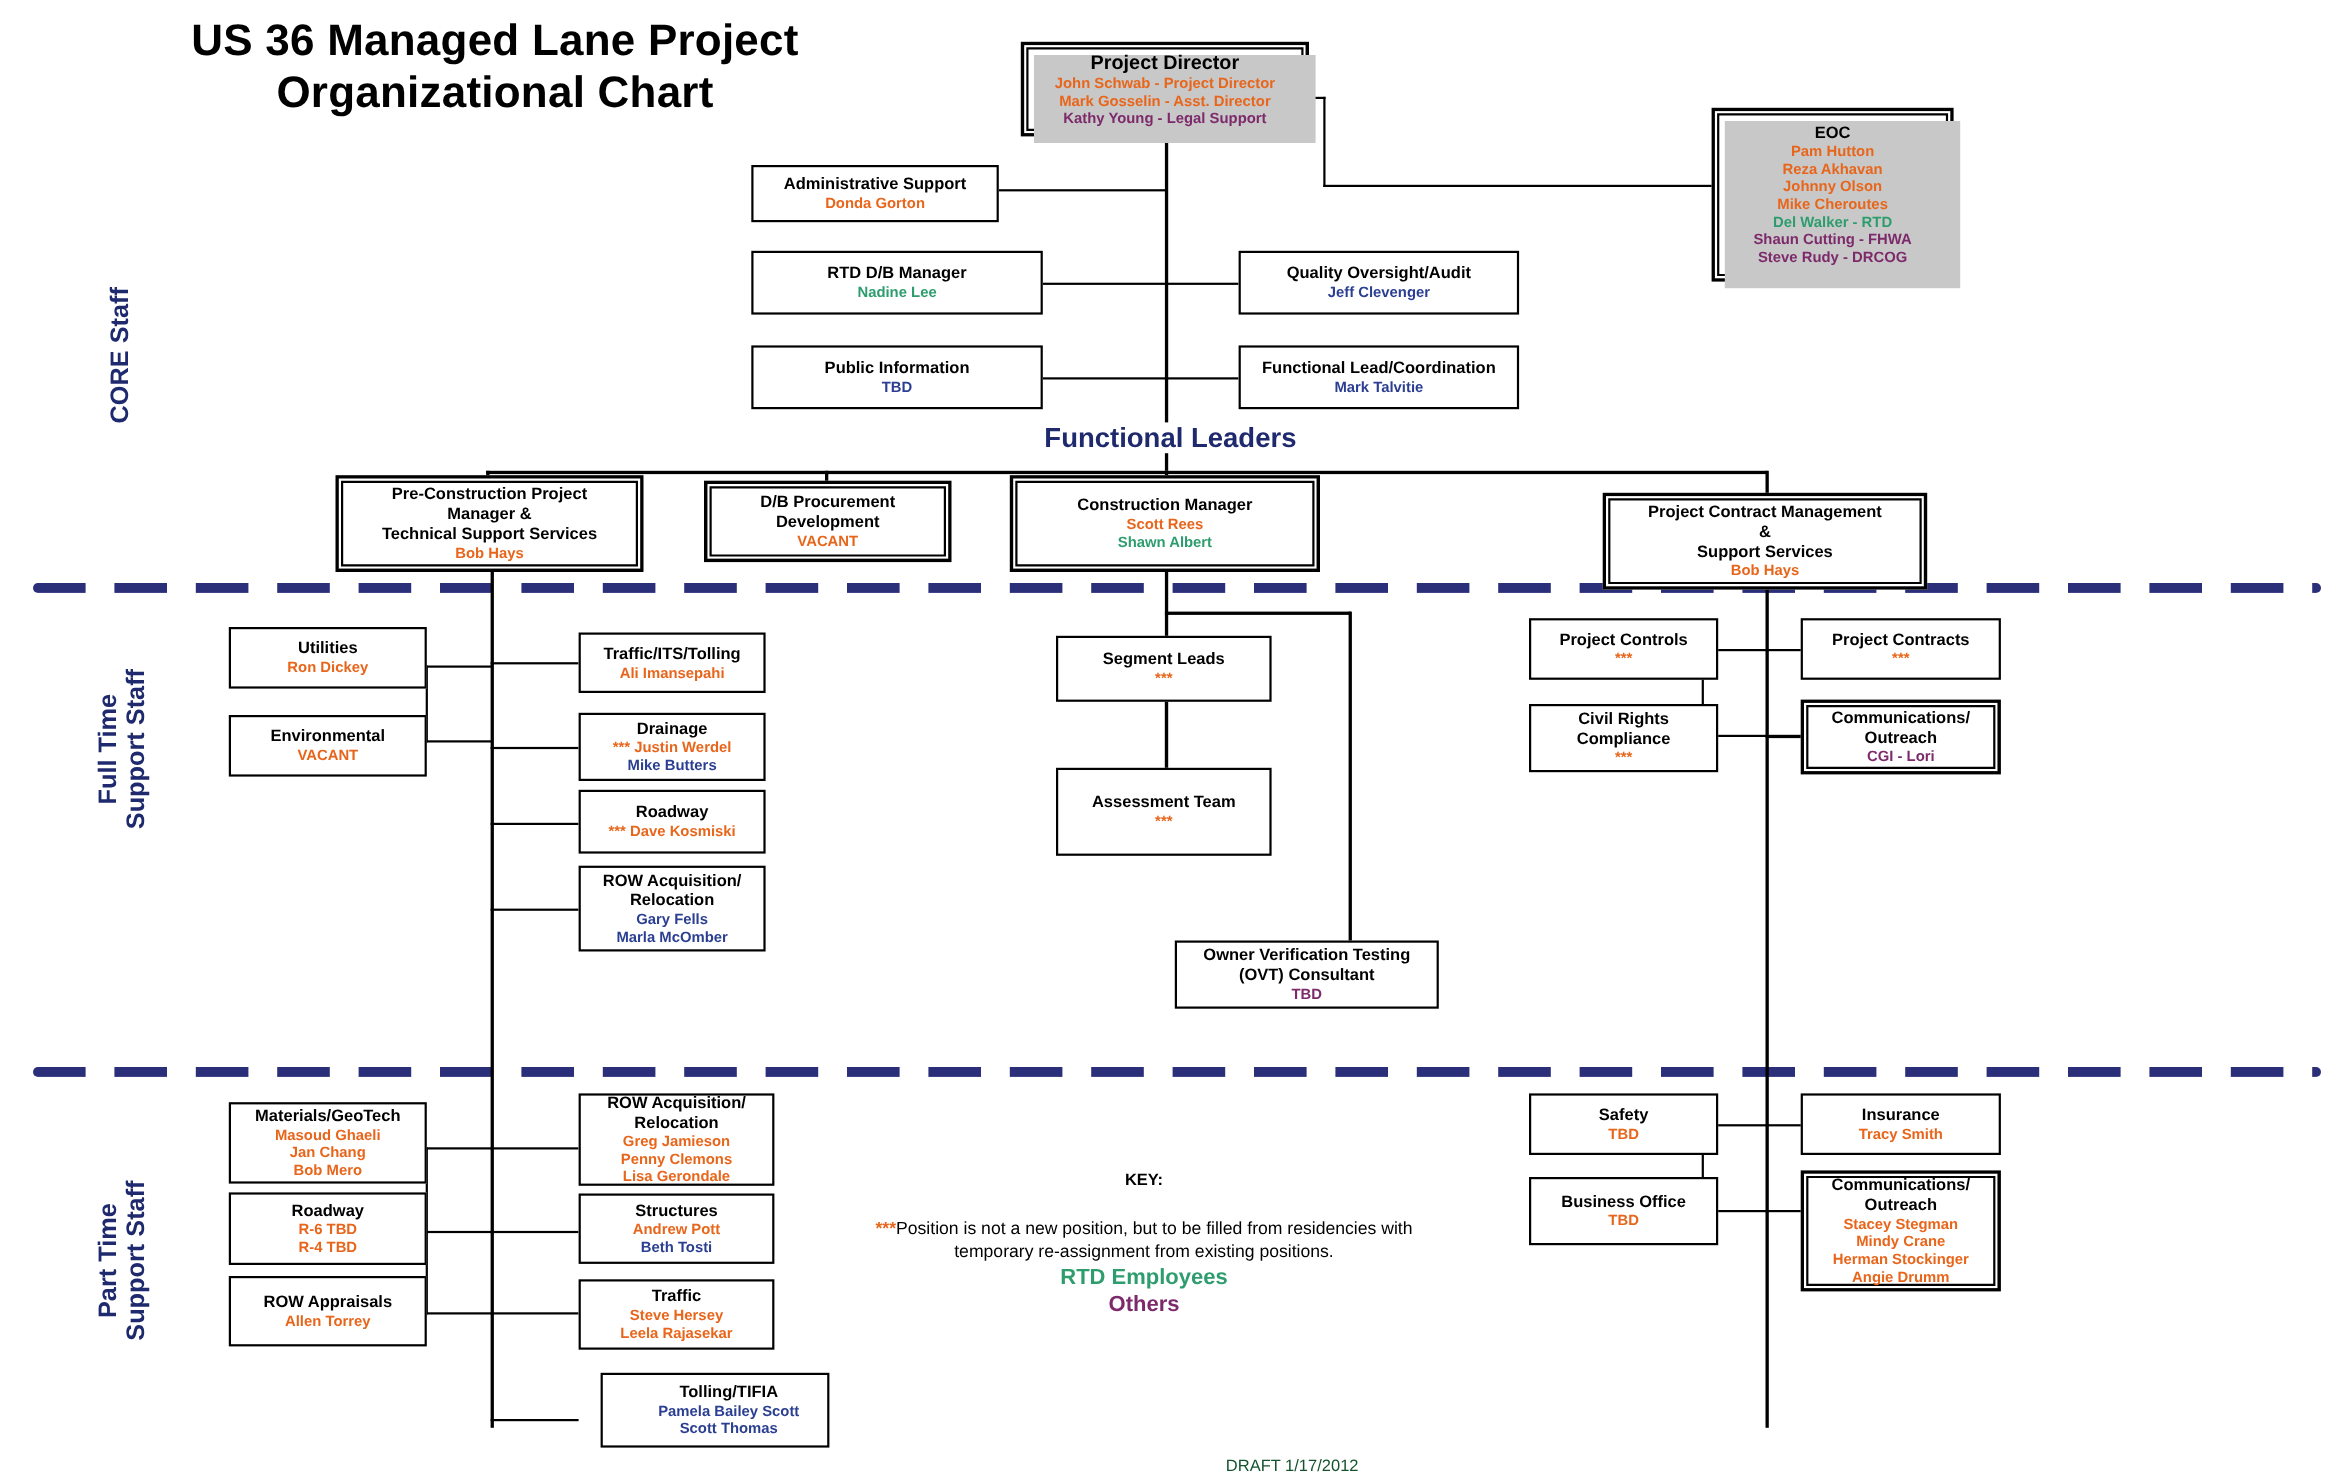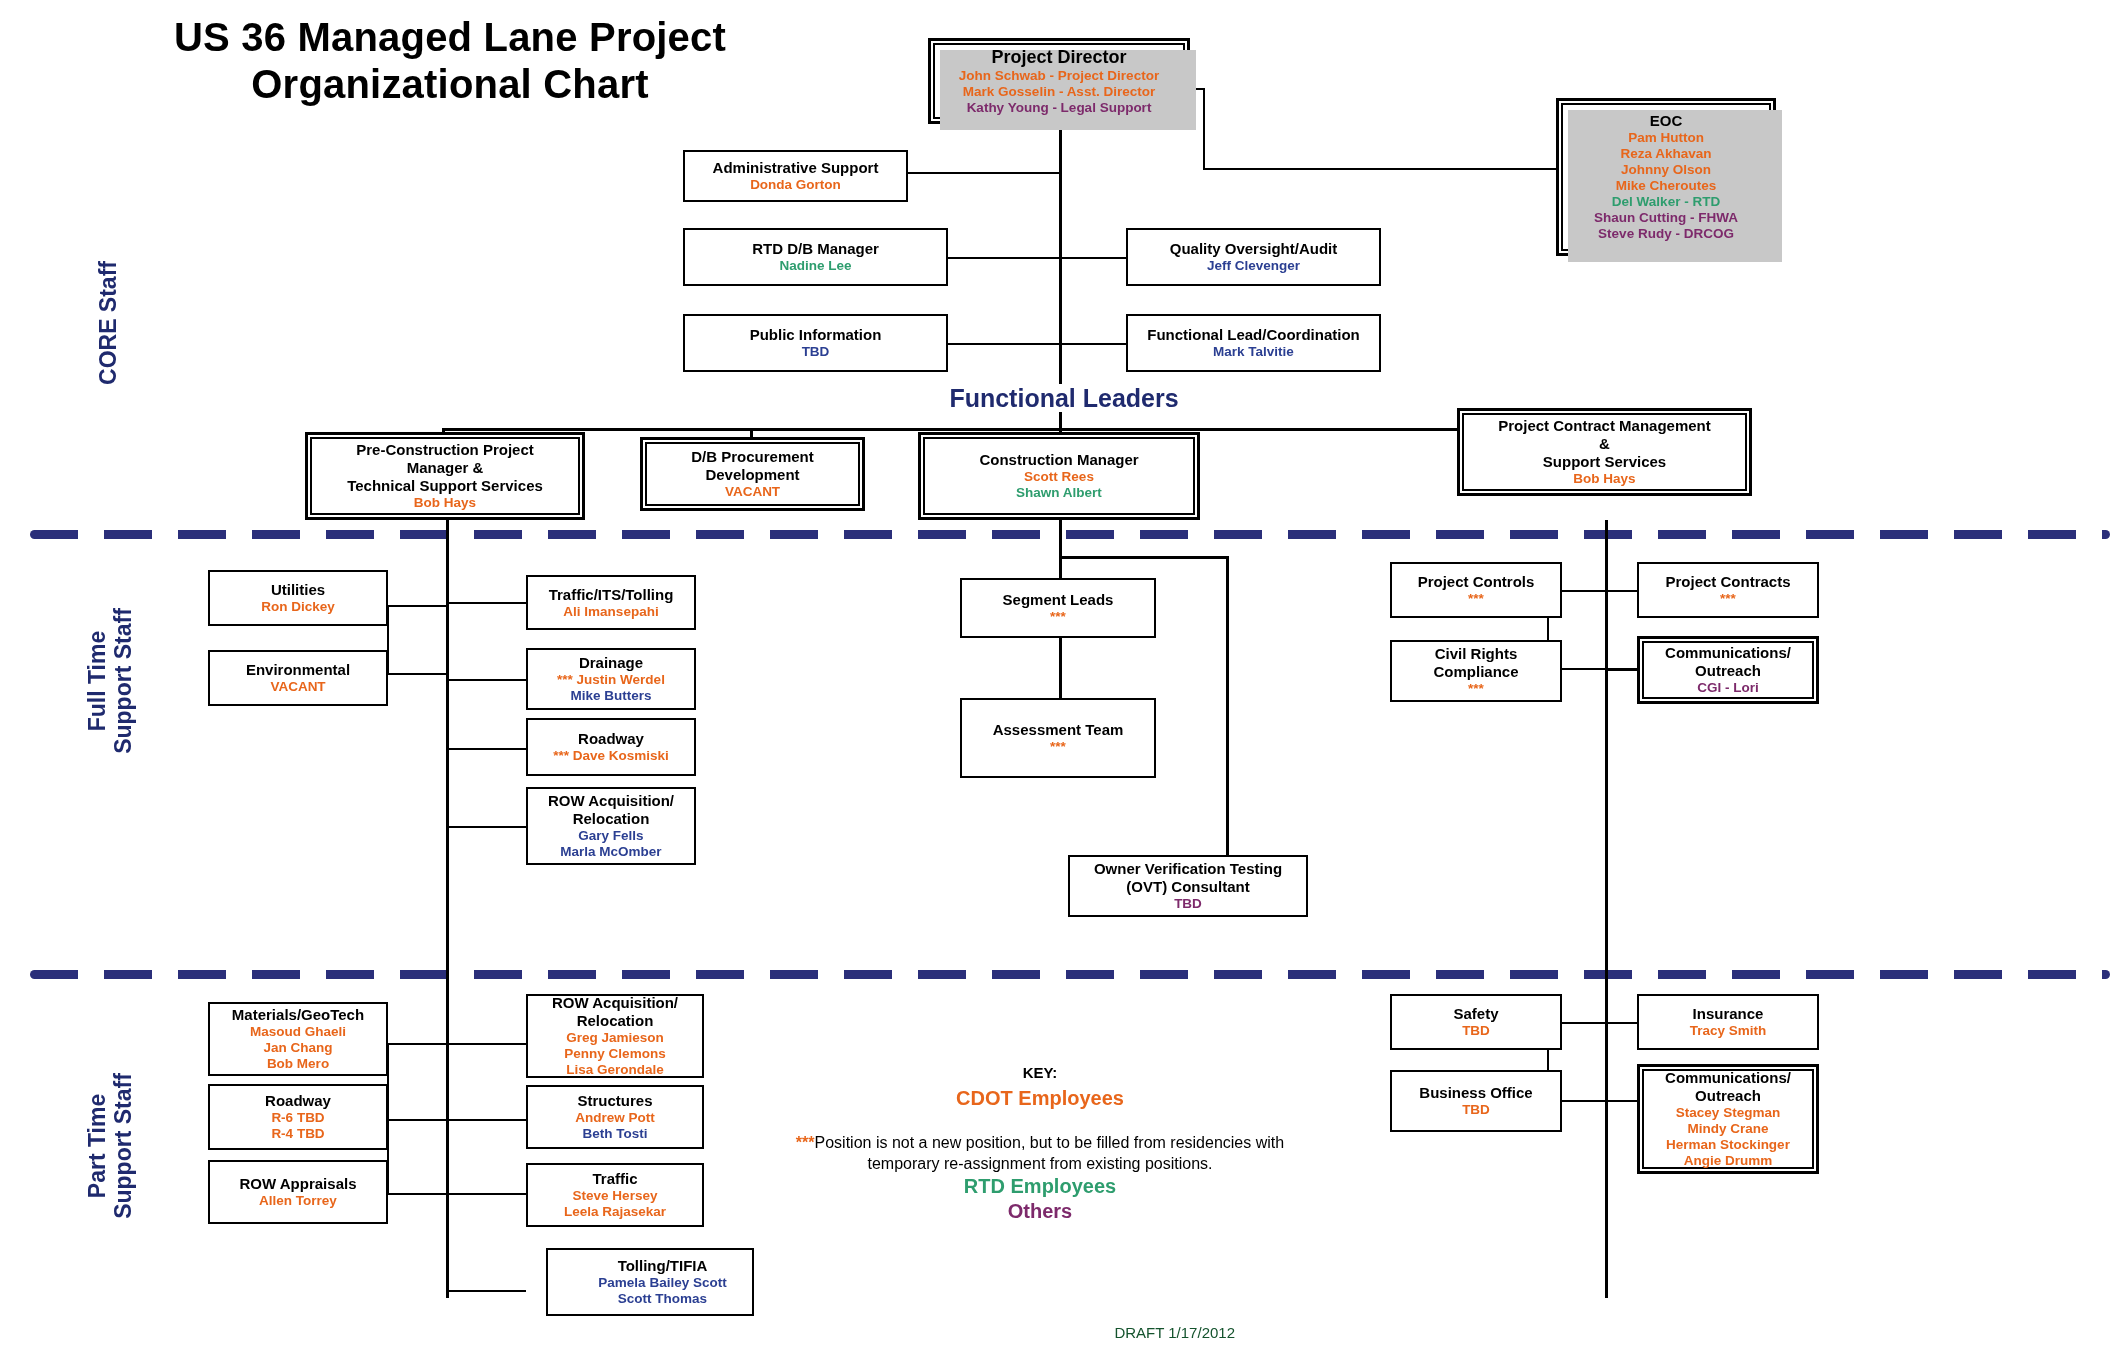--- a/index.html
+++ b/index.html
@@ -209,21 +209,21 @@
 Development</div>
     <div class="nm cdot">VACANT</div>
   </div>
 
   <div class="box thick" style="left:918px;top:432px;width:282px;height:88px;">
     <div class="ttl">Construction Manager</div>
     <div class="nm cdot">Scott Rees</div>
     <div class="nm rtd">Shawn Albert</div>
   </div>
 
-  <div class="box thick" style="left:1457px;top:408px;width:295px;height:88px;">
+  <div class="box thick" style="left:1457px;top:448px;width:295px;height:88px;">
     <div class="ttl">Project Contract Management
 &amp;
 Support Services</div>
     <div class="nm cdot">Bob Hays</div>
   </div>
 
   <div class="box" style="left:208px;top:570px;width:180px;height:56px;">
     <div class="ttl">Utilities</div>
     <div class="nm cdot">Ron Dickey</div>
   </div>
@@ -357,21 +357,20 @@
     <div class="ttl">Communications/
 Outreach</div>
     <div class="nm cdot">Stacey Stegman</div>
     <div class="nm cdot">Mindy Crane</div>
     <div class="nm cdot">Herman Stockinger</div>
     <div class="nm cdot">Angie Drumm</div>
   </div>
 
   <div class="key" style="left:740px;top:1060px;width:600px;">
     <div class="kttl">KEY:</div>
-    <div class="kline cdot">CDOT Employees</div>
     <div class="knote">
       <span class="ast">***</span><span>Position is not a new position, but to be filled from residencies with
 temporary re-assignment from existing positions.</span>
     </div>
     <div class="kline rtd">RTD Employees</div>
     <div class="kline others">Others</div>
   </div>
 
   <div class="draft" style="left:935px;top:1322px;width:300px;">DRAFT 1/17/2012</div>
 

